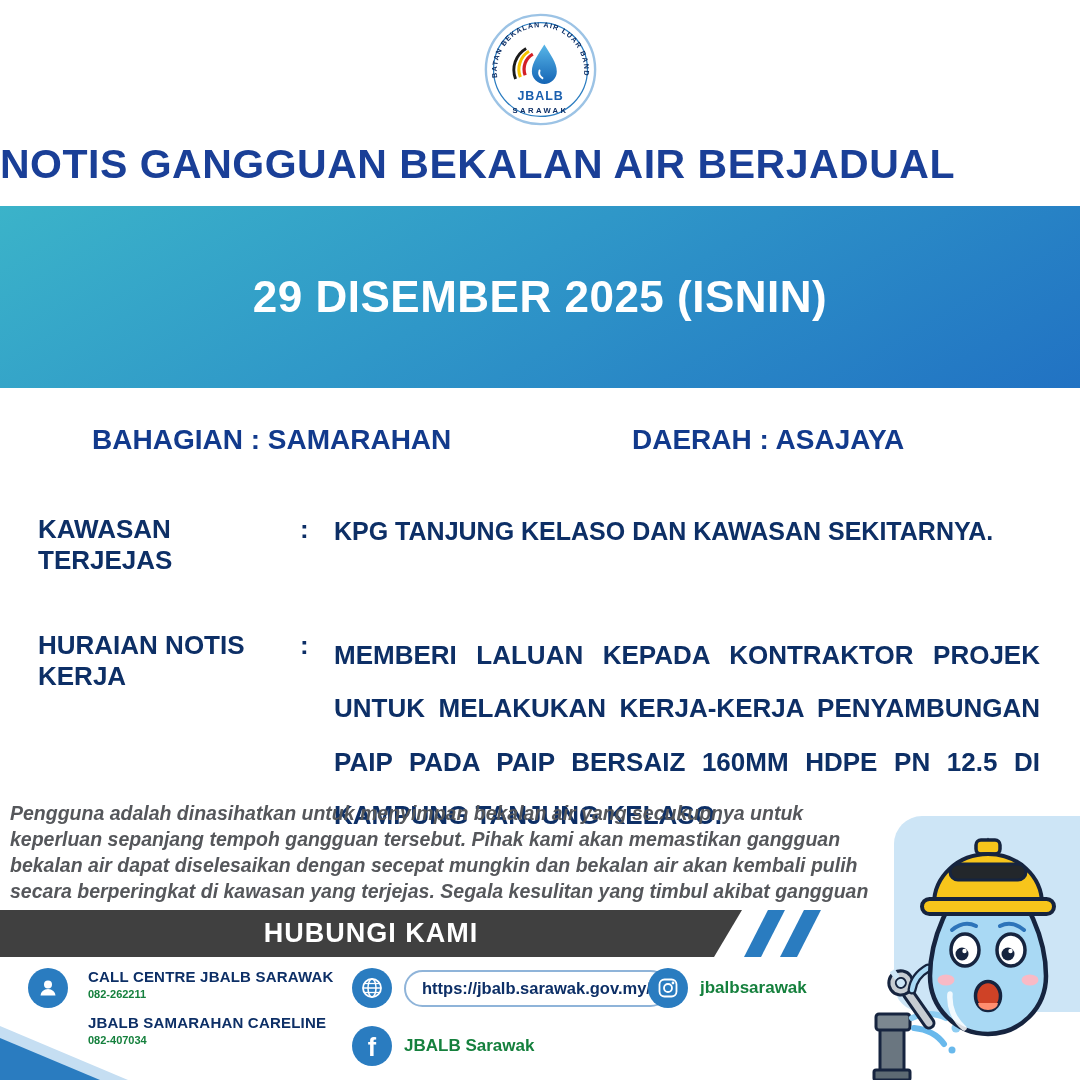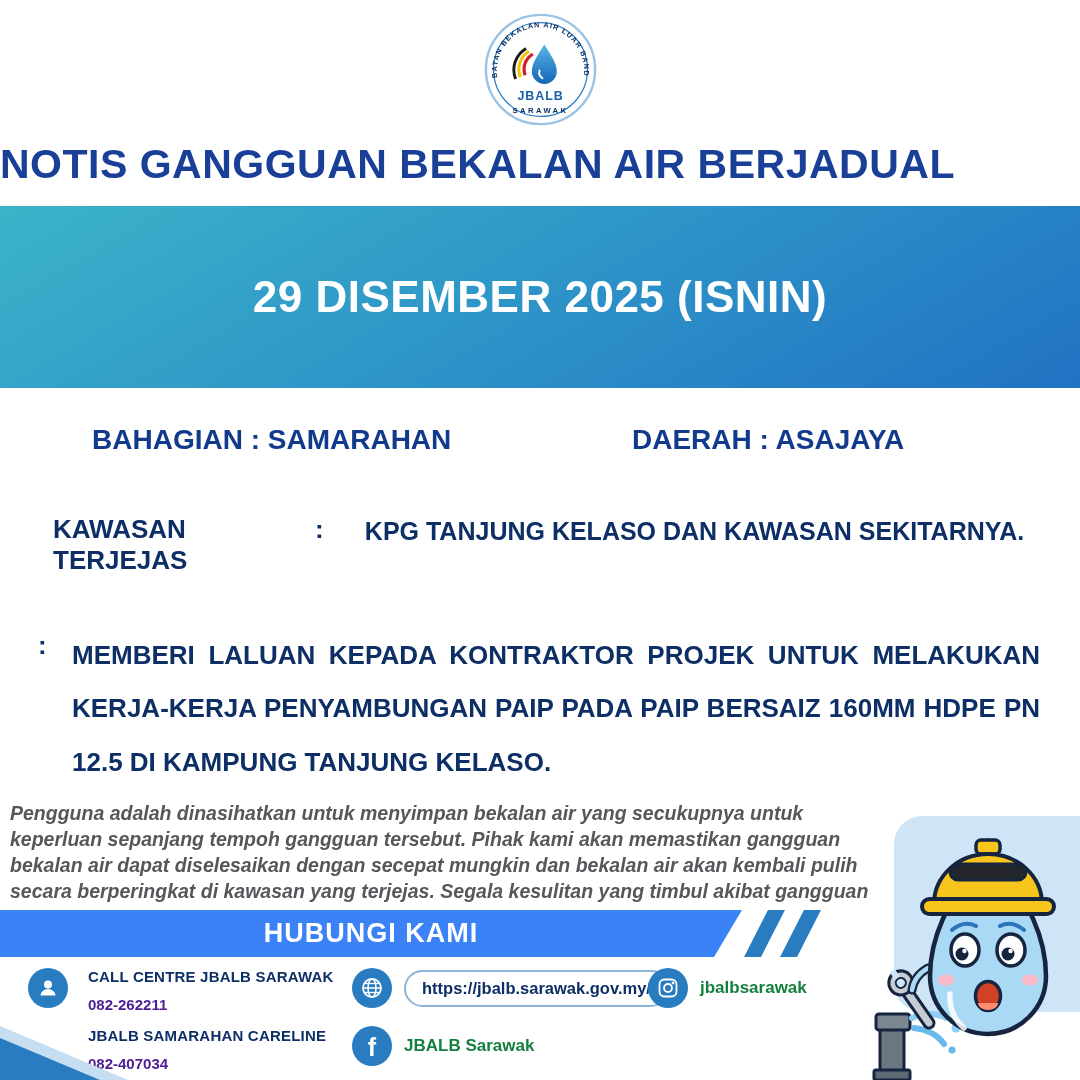--- a/index.html
+++ b/index.html
@@ -21,57 +21,57 @@
     display:flex;flex-direction:column;align-items:center;justify-content:center;gap:12px;
   }
   .banner .line{color:#fff;font-weight:bold;font-size:44px;letter-spacing:.5px;}
 
   
   .region-row{display:flex;padding:0 92px;margin-top:36px;color:#123a8c;font-weight:bold;font-size:28px;}
   .region-row .bahagian{width:540px;flex:0 0 540px;}
 
   
   .detail-row{display:flex;padding:0 40px 0 38px;color:#0d2f66;font-weight:bold;font-size:26px;}
-  .kawasan-row{margin-top:58px;margin-left:15px;}
+  .kawasan-row{margin-top:58px;}
   .huraian-row{margin-top:54px;}
   .detail-label{width:262px;flex:0 0 262px;}
   .detail-colon{width:34px;flex:0 0 34px;}
-  .detail-value{flex:1;text-align:center;}
+  .detail-value{flex:1;}
   .kawasan-value{padding-top:3px;font-size:25px;}
   .huraian-value{text-align:justify;text-align-last:left;line-height:2.05;margin-top:-1px;}
 
   
   .advisory{
     position:absolute;left:10px;top:800px;width:862px;
     font-style:italic;font-weight:600;font-size:19.5px;line-height:1.34;color:#55575b;
   }
 
   
   .mascot-panel{position:absolute;top:816px;right:0;width:186px;height:196px;background:#cde5f6;border-radius:28px 0 0 28px;}
   .mascot{position:absolute;top:798px;right:2px;width:214px;height:284px;}
 
   
   .hubungi{position:absolute;top:910px;left:0;height:47px;width:840px;}
   .hubungi-bar{
-    position:absolute;left:0;top:0;width:742px;height:47px;background:#3b82f6;
+    position:absolute;left:0;top:0;width:742px;height:47px;background:#404040;
     clip-path:polygon(0 0,742px 0,714px 47px,0 47px);
     display:flex;align-items:center;justify-content:center;
   }
   .hubungi-bar span{color:#fff;font-weight:bold;font-size:27px;letter-spacing:1px;}
   .stripe{position:absolute;top:0;width:17px;height:47px;background:#2a7cc0;transform:skewX(-27deg);}
   .stripe.s1{left:756px;}
   .stripe.s2{left:792px;}
 
   
   .footer{position:absolute;top:968px;left:0;width:900px;height:112px;}
   .fcol{position:absolute;top:0;}
   .col1{left:28px;width:310px;display:flex;gap:20px;}
   .icon-circle{width:40px;height:40px;border-radius:50%;background:#2a7cc0;display:flex;align-items:center;justify-content:center;flex:0 0 40px;}
   .c-label{font-size:15px;font-weight:bold;color:#0d2f66;letter-spacing:.2px;}
-  .c-phone{font-size:15px;font-weight:bold;color:#4c1d95;margin-top:11px;}
+  .c-phone{font-size:11px;font-weight:bold;color:#15803d;margin-top:3px;}
   .c-block2{margin-top:14px;}
   .col2{left:352px;width:300px;}
   .frow{display:flex;align-items:center;gap:12px;}
   .frow2{margin-top:18px;}
   .pill{border:2px solid #8fb4d9;border-radius:22px;padding:7px 16px;font-size:16.5px;font-weight:bold;color:#0d2f66;white-space:nowrap;}
   .social-label{font-size:17px;font-weight:bold;color:#15803d;}
   .col3{left:648px;}
   .fb-letter{color:#fff;font-weight:bold;font-size:25px;line-height:1;transform:translateY(1px);}
 
   
@@ -120,20 +120,21 @@
     <span class="daerah">DAERAH : ASAJAYA</span>
   </div>
 
   <div class="detail-row kawasan-row">
     <span class="detail-label">KAWASAN TERJEJAS</span>
     <span class="detail-colon">:</span>
     <span class="detail-value kawasan-value">KPG TANJUNG KELASO DAN KAWASAN SEKITARNYA.</span>
   </div>
 
   <div class="detail-row huraian-row">
+    <span class="detail-label">HURAIAN NOTIS KERJA</span>
     <span class="detail-colon">:</span>
     <span class="detail-value huraian-value">MEMBERI LALUAN KEPADA KONTRAKTOR PROJEK UNTUK MELAKUKAN KERJA-KERJA PENYAMBUNGAN PAIP PADA PAIP BERSAIZ 160MM HDPE PN 12.5 DI KAMPUNG TANJUNG KELASO.</span>
   </div>
 
   <div class="advisory">Pengguna adalah dinasihatkan untuk menyimpan bekalan air yang secukupnya untuk keperluan sepanjang tempoh gangguan tersebut. Pihak kami akan memastikan gangguan bekalan air dapat diselesaikan dengan secepat mungkin dan bekalan air akan kembali pulih secara berperingkat di kawasan yang terjejas. Segala kesulitan yang timbul akibat gangguan ini adalah sangat dikesali.</div>
 
   <div class="mascot-panel"></div>
   <svg class="mascot" viewBox="0 0 214 284">
 
     <g>

